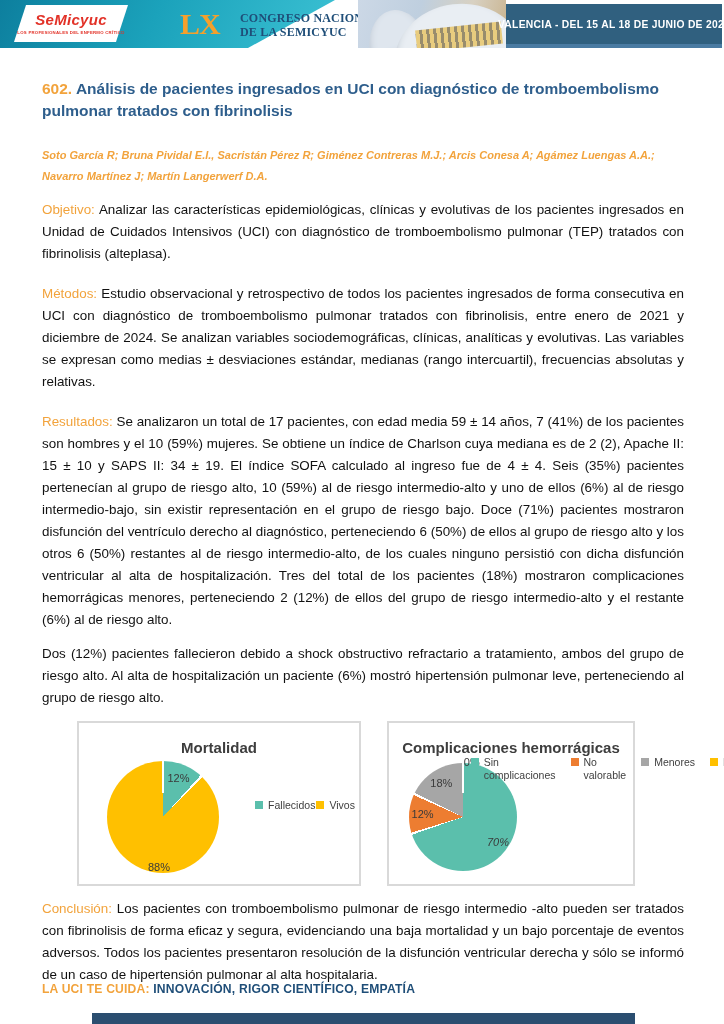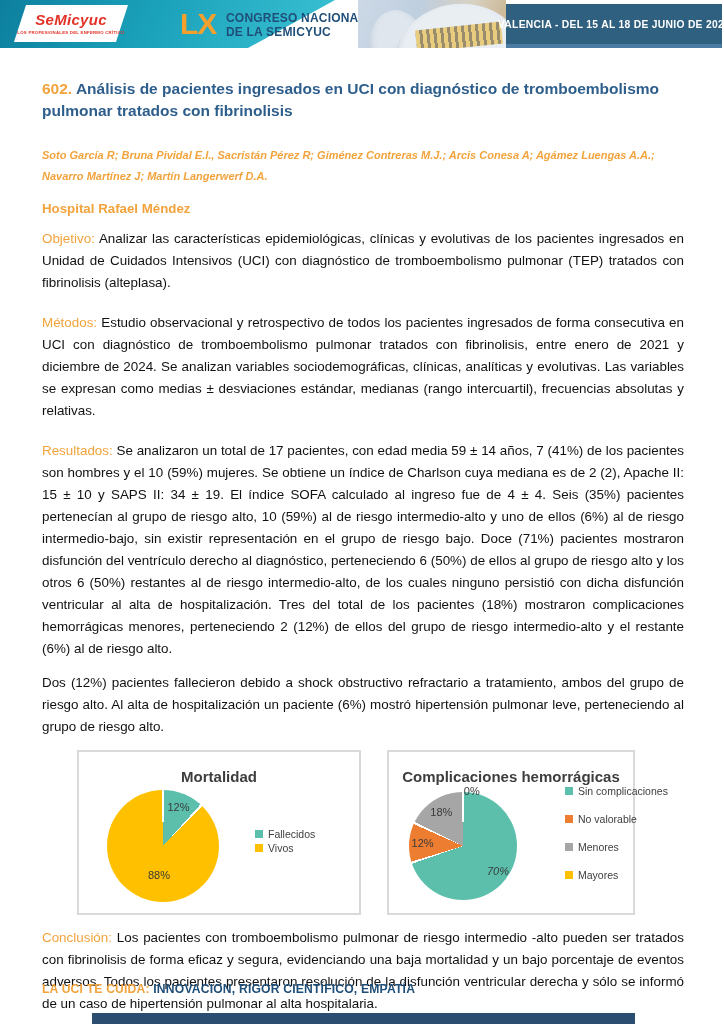--- a/index.html
+++ b/index.html
@@ -11,21 +11,21 @@
   .header{position:absolute;left:0;top:0;width:724px;height:48px;background:#fff;}
   .header-teal{position:absolute;left:0;top:0;width:340px;height:48px;
        background:linear-gradient(115deg,#0d7f9e 0%,#1ba2bb 45%,#3cc2d4 100%);
        clip-path:polygon(0 0,335px 0,248px 48px,0 48px);}
   .logo-panel{position:absolute;left:20px;top:5px;width:102px;height:37px;background:#fff;
        transform:skewX(-18deg);transform-origin:center;}
   .logo-inner{transform:skewX(18deg);width:100%;height:100%;display:flex;flex-direction:column;
        align-items:center;justify-content:center;}
   .logo-name{color:#e23127;font-size:15px;font-weight:bold;font-style:italic;line-height:16px;letter-spacing:.3px;}
   .logo-tagline{color:#e23127;font-size:4.3px;font-weight:bold;letter-spacing:.25px;margin-top:2px;white-space:nowrap;}
-  .congress-block{position:absolute;left:180px;top:9px;display:flex;gap:10px;align-items:flex-start;}
+  .congress-block{position:absolute;left:180px;top:9px;display:flex;gap:20px;align-items:flex-start;font-family:Liberation Serif, serif;}
   .congress-numeral{font-size:30px;font-weight:bold;color:#f5a02c;line-height:30px;letter-spacing:-1px;}
   .congress-lines{display:flex;flex-direction:column;margin-top:2px;}
   .congress-lines span{color:#1f4e78;font-size:12.5px;font-weight:bold;line-height:14px;
        letter-spacing:.2px;white-space:nowrap;transform:scaleX(.96);transform-origin:left;}
   .header-photo{position:absolute;left:358px;top:0;width:148px;height:48px;overflow:hidden;
        background:linear-gradient(105deg,#ccd8e6 0%,#bfcfdf 40%,#d8d1c2 72%,#c8b28c 100%);}
   .photo-shell{position:absolute;left:34px;top:4px;width:130px;height:70px;background:#e9eef3;
        border-radius:100% 100% 0 0/160% 160% 0 0;transform:rotate(-7deg);
        box-shadow:inset 0 -8px 10px #9aa8b6;}
   .photo-shell2{position:absolute;left:8px;top:10px;width:60px;height:50px;background:#dfe6ee;
@@ -53,21 +53,21 @@
   .charts-row{display:flex;gap:26px;margin:12px 0 0 35px;}
   .chart-box{width:284px;height:165px;border:2px solid #d9d9d9;background:#fff;
        position:relative;box-sizing:border-box;margin:0;}
   .chart-box.c1{width:248px;}
   .chart-title{text-align:center;font-size:15px;font-weight:bold;color:#3d3d3d;margin-top:16px;}
   .pie{position:absolute;border-radius:50%;}
   .c0 .pie{width:112px;height:112px;left:28px;top:38px;}
   .c1 .pie{width:108px;height:108px;left:20px;top:40px;}
   .pie-label{position:absolute;transform:translate(-50%,-50%);font-size:11px;color:#3a3a3a;
        font-weight:normal;white-space:nowrap;}
-  .legend{position:absolute;display:flex;flex-direction:column;}
+  .legend{position:absolute;display:flex;flex-direction:row;justify-content:center;}
   .c0 .legend{left:176px;top:76px;gap:1px;width:100px;}
   .c1 .legend{left:176px;top:33px;gap:15px;width:104px;}
   .legend-item{display:flex;align-items:flex-start;gap:5px;font-size:10.5px;
        line-height:13px;color:#404040;}
   .swatch{width:8px;height:8px;flex:0 0 8px;margin-top:2px;display:inline-block;}
 
   
   .tagline{position:absolute;left:42px;top:982px;margin:0;font-size:12.5px;font-weight:bold;
        letter-spacing:.2px;transform:scaleX(.97);transform-origin:left;white-space:nowrap;}
   .tagline .orange{color:#f2a33c;}
@@ -101,36 +101,35 @@
     </div>
     <div class="date-banner">VALENCIA - DEL 15 AL 18 DE JUNIO DE 2025</div>
     <div class="date-strip"></div>
   </header>
 
   <main class="content">
     <h1 class="title"><span class="title-num">602.</span> <span>Análisis de pacientes ingresados en UCI con diagnóstico de tromboembolismo pulmonar tratados con fibrinolisis</span></h1>
 
     <p class="authors">Soto García R; Bruna Pividal E.I., Sacristán Pérez R; Giménez Contreras M.J.; Arcis Conesa A; Agámez Luengas A.A.; Navarro Martínez J; Martín Langerwerf D.A.</p>
 
-    <p class="affiliation">Hospital Rafael Méndez</p>
 
     <p class="para"><span class="sec-label">Objetivo:</span> <span>Analizar las características epidemiológicas, clínicas y evolutivas de los pacientes ingresados en Unidad de Cuidados Intensivos (UCI) con diagnóstico de tromboembolismo pulmonar (TEP) tratados con fibrinolisis (alteplasa).</span></p>
 
     <p class="para tight"><span class="sec-label">Métodos:</span> <span>Estudio observacional y retrospectivo de todos los pacientes ingresados de forma consecutiva en UCI con diagnóstico de tromboembolismo pulmonar tratados con fibrinolisis, entre enero de 2021 y diciembre de 2024. Se analizan variables sociodemográficas, clínicas, analíticas y evolutivas. Las variables se expresan como medias ± desviaciones estándar, medianas (rango intercuartil), frecuencias absolutas y relativas.</span></p>
 
     <p class="para tight"><span class="sec-label">Resultados:</span> <span>Se analizaron un total de 17 pacientes, con edad media 59 ± 14 años, 7 (41%) de los pacientes son hombres y el 10 (59%) mujeres. Se obtiene un índice de Charlson cuya mediana es de 2 (2), Apache II: 15 ± 10 y SAPS II: 34 ± 19. El índice SOFA calculado al ingreso fue de 4 ± 4. Seis (35%) pacientes pertenecían al grupo de riesgo alto, 10 (59%) al de riesgo intermedio-alto y uno de ellos (6%) al de riesgo intermedio-bajo, sin existir representación en el grupo de riesgo bajo. Doce (71%) pacientes mostraron disfunción del ventrículo derecho al diagnóstico, perteneciendo 6 (50%) de ellos al grupo de riesgo alto y los otros 6 (50%) restantes al de riesgo intermedio-alto, de los cuales ninguno persistió con dicha disfunción ventricular al alta de hospitalización. Tres del total de los pacientes (18%) mostraron complicaciones hemorrágicas menores, perteneciendo 2 (12%) de ellos del grupo de riesgo intermedio-alto y el restante (6%) al de riesgo alto.</span></p>
 
     <p class="para"><span>Dos (12%) pacientes fallecieron debido a shock obstructivo refractario a tratamiento, ambos del grupo de riesgo alto. Al alta de hospitalización un paciente (6%) mostró hipertensión pulmonar leve, perteneciendo al grupo de riesgo alto.</span></p>
 
     <div class="charts-row">
       <figure class="chart-box c0">
         <div class="chart-title">Mortalidad</div>
         <div class="pie" style="background: conic-gradient(rgb(255, 255, 255) 0deg, rgb(255, 255, 255) 1.2deg, rgb(91, 191, 172) 1.2deg, rgb(91, 191, 172) 42deg, rgb(255, 255, 255) 42deg, rgb(255, 255, 255) 43.2deg, rgb(255, 255, 255) 43.2deg, rgb(255, 255, 255) 44.4deg, rgb(255, 192, 0) 44.4deg, rgb(255, 192, 0) 358.8deg, rgb(255, 255, 255) 358.8deg, rgb(255, 255, 255) 360deg);">
             <div class="pie-label" style="left: 71.4612px; top: 16.9494px;">12%</div>
-            <div class="pie-label" style="left: 39.508px; top: 85px; padding-left: 25px;">88%</div>
+            <div class="pie-label" style="left: 39.508px; top: 106px; padding-left: 25px;">88%</div>
           </div>
         <div class="legend">
             <div class="legend-item">
               <span class="swatch" style="background: rgb(91, 191, 172);"></span>
               <span>Fallecidos</span>
             </div>
             <div class="legend-item">
               <span class="swatch" style="background: rgb(255, 192, 0);"></span>
               <span>Vivos</span>
             </div>

